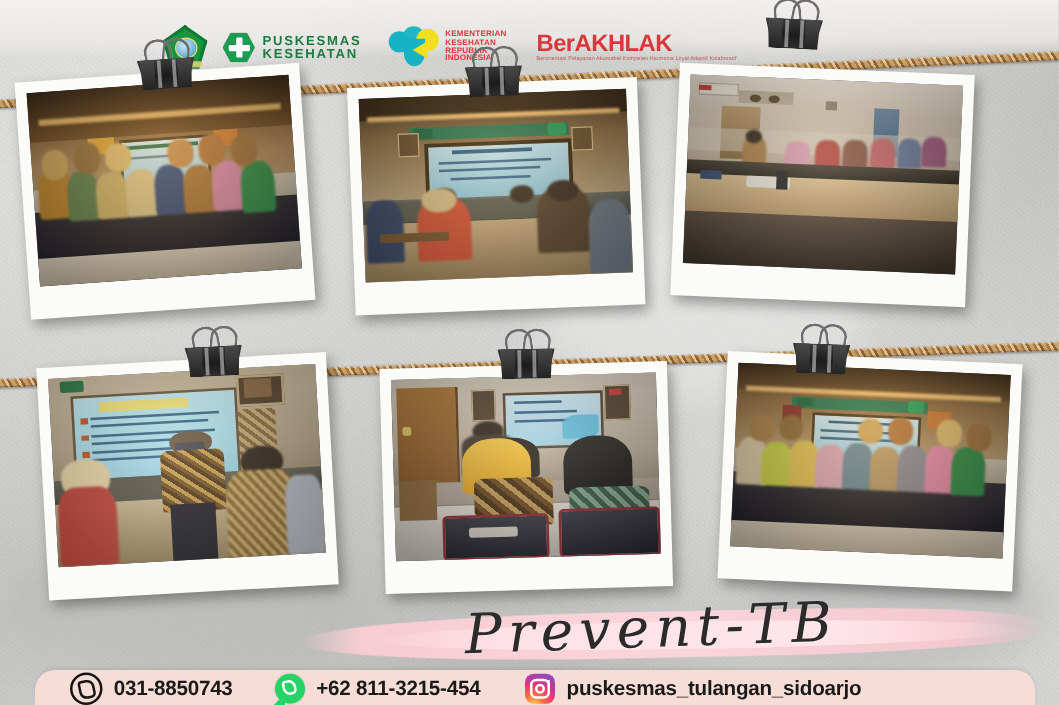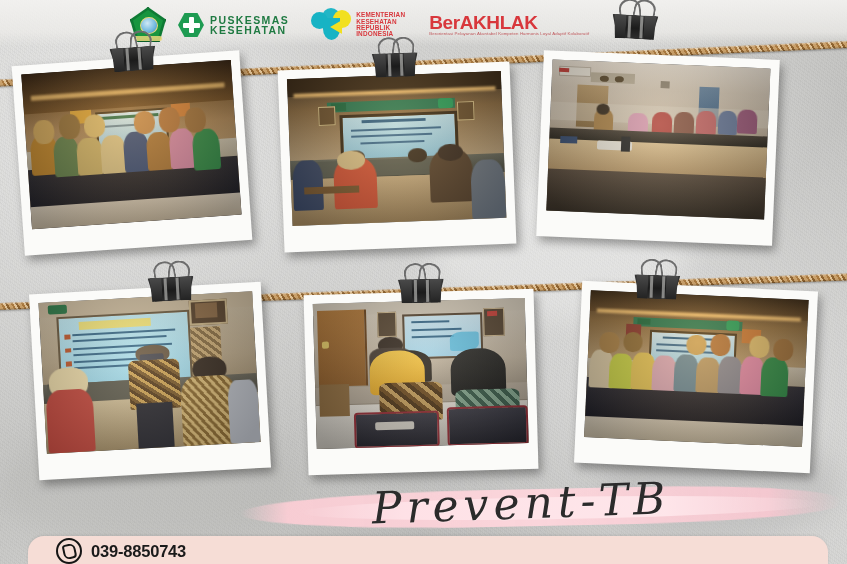--- a/index.html
+++ b/index.html
@@ -23,21 +23,21 @@
       repeating-linear-gradient(37deg, rgba(120,120,118,.10) 0 1px, rgba(0,0,0,0) 1px 3px),
       repeating-linear-gradient(-51deg, rgba(255,255,255,.14) 0 1px, rgba(0,0,0,0) 1px 4px),
       repeating-linear-gradient(83deg, rgba(110,110,108,.07) 0 1px, rgba(0,0,0,0) 1px 2px);
   }
   .blotch{position:absolute;border-radius:50%;filter:blur(14px);}
 
   
   .header-band{position:absolute;left:0;top:0;width:847px;height:46px;
     background:linear-gradient(180deg,rgba(243,242,240,.92),rgba(238,237,234,.72) 70%,rgba(230,229,226,0));
   }
-  .logos{position:absolute;left:128px;top:3px;width:600px;height:44px;display:flex;align-items:center;gap:10px;}
+  .logos{position:absolute;left:128px;top:16px;width:600px;height:44px;display:flex;align-items:center;gap:10px;}
   .logo{display:flex;align-items:center;}
 
   .emblem{width:40px;height:38px;position:relative;}
   .emblem .pent{
     position:absolute;left:2px;top:1px;width:36px;height:35px;background:#0e7a34;
     clip-path:polygon(50% 0%,100% 36%,82% 100%,18% 100%,0% 36%);
     border:1px solid #0a5c27;box-sizing:border-box;
   }
   .emblem .pent2{
     position:absolute;left:5px;top:4px;width:30px;height:29px;background:#17953f;
@@ -468,20 +468,34 @@
   </div>
 
   <div class="brush"></div>
   <div class="brush2"></div>
   <div class="script">Prevent-TB</div>
 
   <div class="contactbar">
 
     <div class="citem" style="margin-left:28px;">
       <div class="ic-phone"></div>
-      <div class="txt">039-8850743</div>
-    </div>
-
-
+      <div class="txt">031-8850743</div>
+    </div>
+
+    <div class="citem" style="margin-left:34px;">
+      <div class="ic-wa">
+          <div class="hs"></div>
+        </div>
+      <div class="txt">+62 811-3215-454</div>
+    </div>
+
+    <div class="citem" style="margin-left:36px;">
+      <div class="ic-ig">
+        <div class="sq"></div>
+          <div class="ci"></div>
+          <div class="dot"></div>
+      </div>
+      <div class="txt">puskesmas_tulangan_sidoarjo</div>
+    </div>
 
   </div>
 
 </div>
 
 </body></html>

